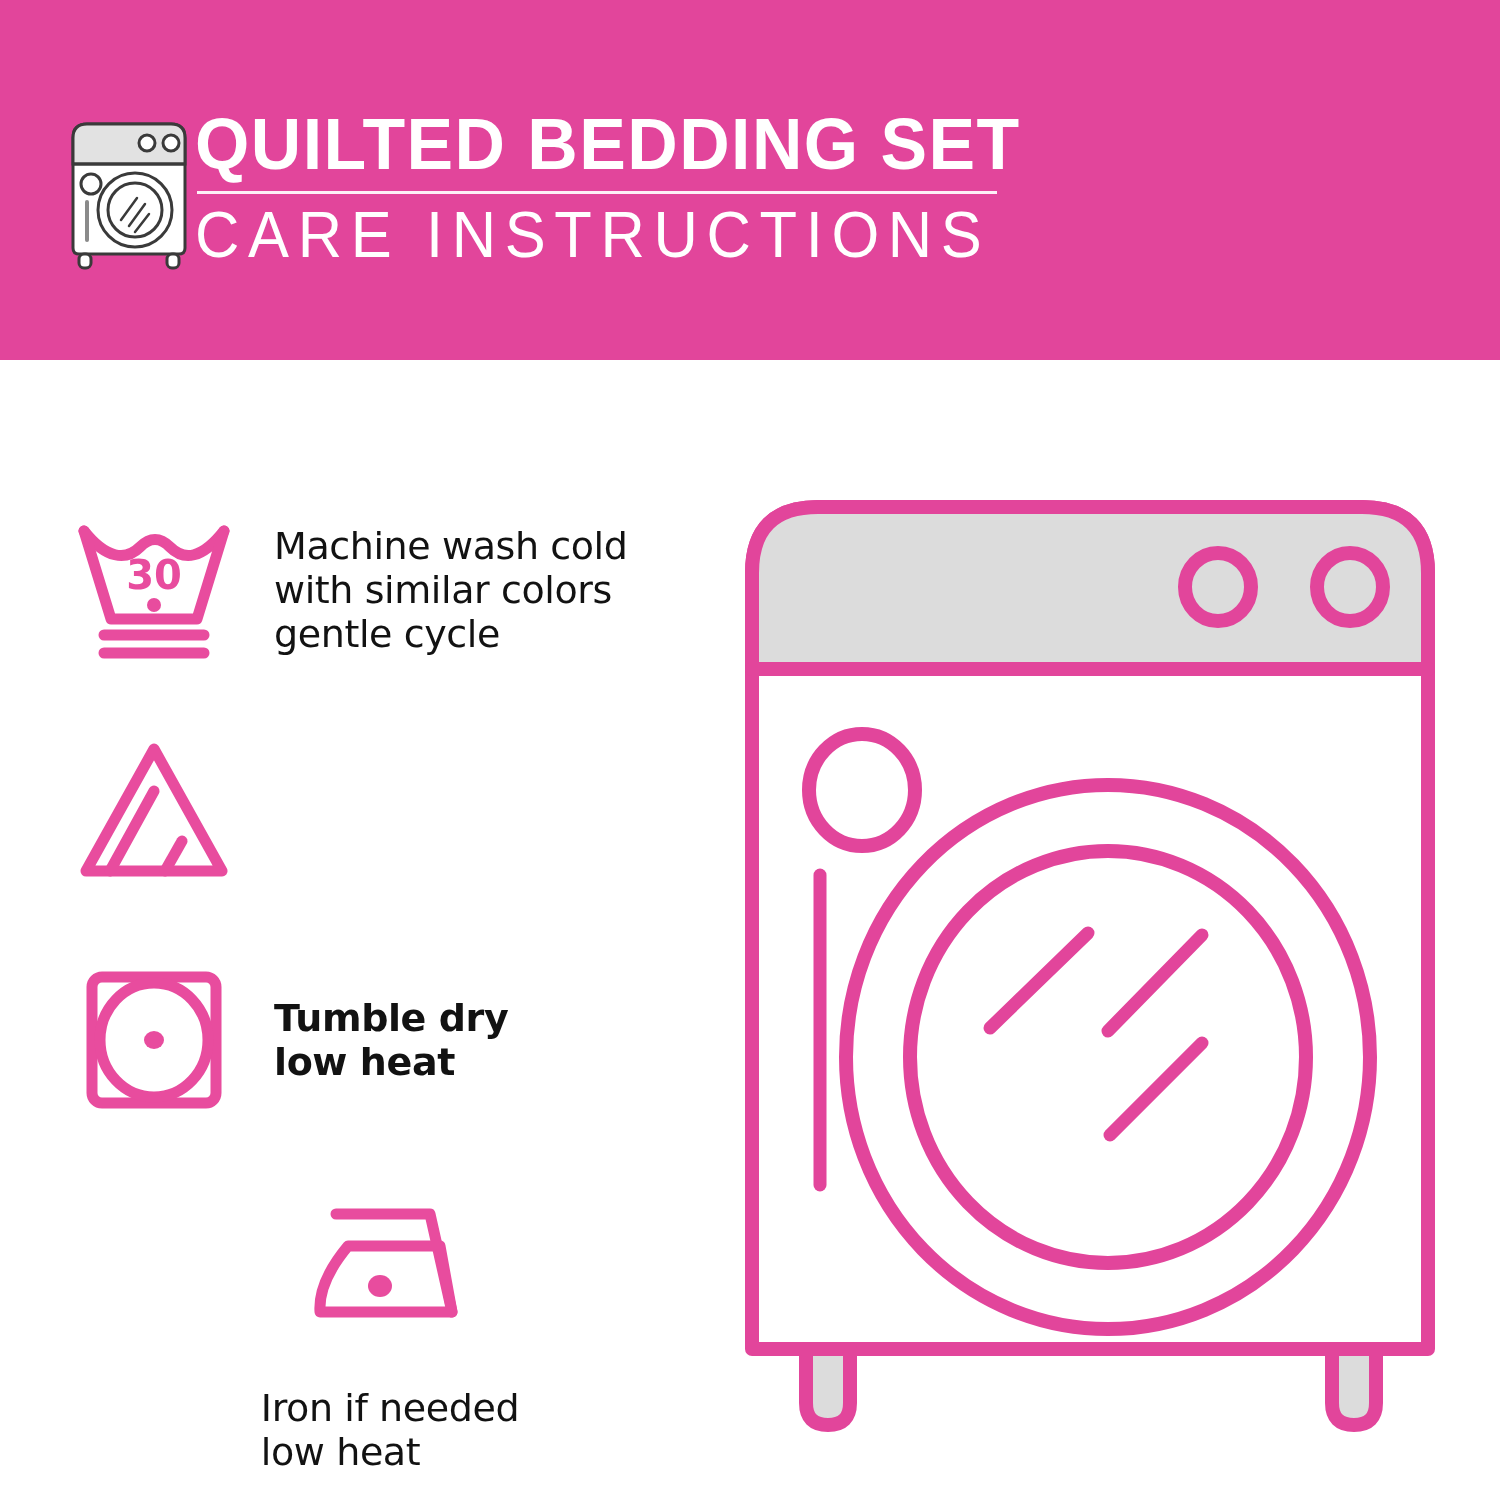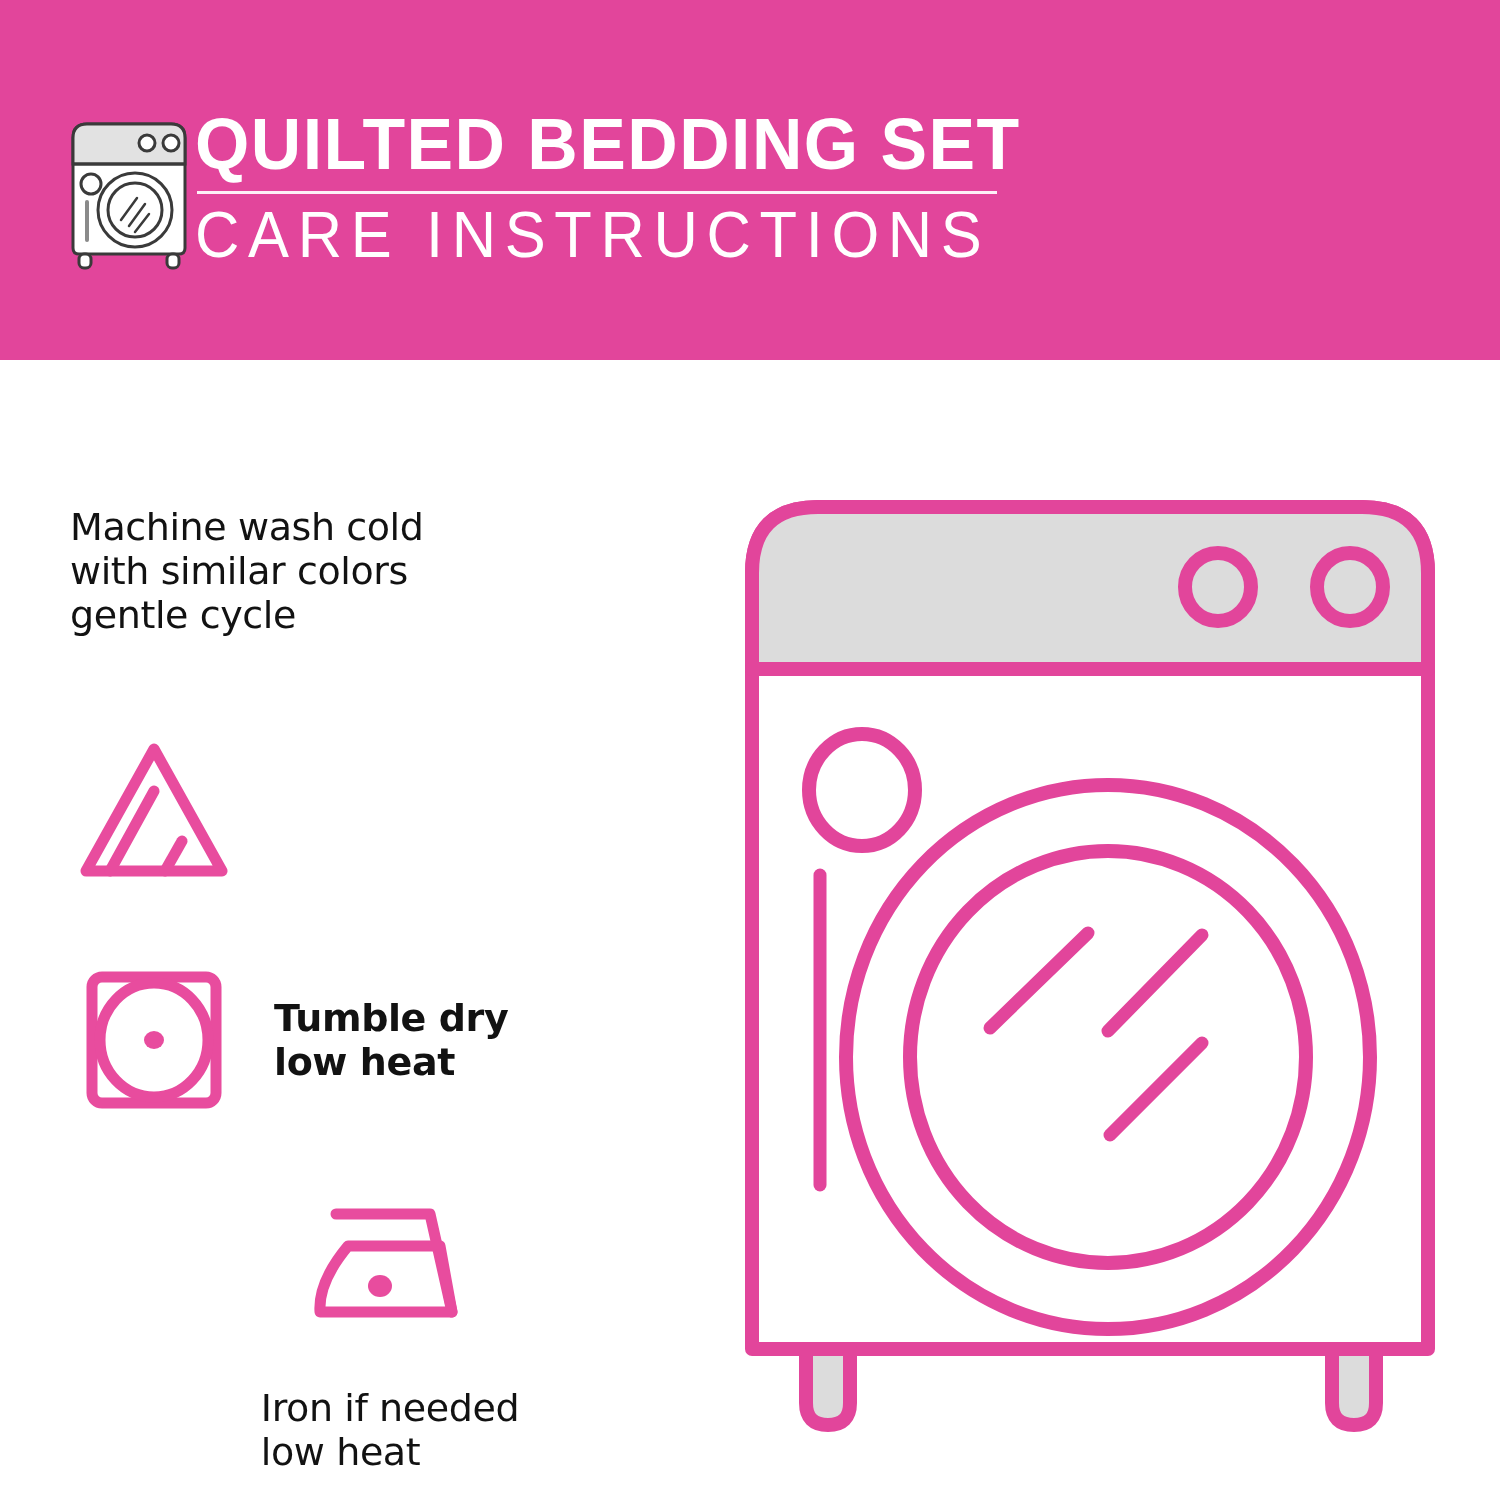--- a/index.html
+++ b/index.html
@@ -164,20 +164,34 @@
         <div class="title-rule"></div>
         <div class="title-sub">CARE INSTRUCTIONS</div>
       </div>
 
     </div>
   </div>
 
   <div class="care-list">
 
     <div class="care-row" id="row-wash">
+      <div class="sym">
+        <svg width="168" height="150" viewBox="0 0 168 150" xmlns="http://www.w3.org/2000/svg">
+          <g fill="none" stroke="#e84c9e" stroke-width="11" stroke-linecap="round" stroke-linejoin="round">
+
+            <path d="M14 16 C36 44 56 46 70 32 C80 22 90 22 100 32 C114 46 132 44 154 16"></path>
+            <path d="M14 16 L41 104 L127 104 L154 16"></path>
+
+            <line x1="34" y1="120" x2="134" y2="120"></line>
+            <line x1="34" y1="138" x2="134" y2="138"></line>
+          </g>
+          <text x="84" y="74" text-anchor="middle" font-family="DejaVu Sans, sans-serif" font-weight="bold" font-size="40" fill="#e84c9e">30</text>
+          <circle cx="84" cy="90" r="7" fill="#e84c9e"></circle>
+        </svg>
+      </div>
       <div class="care-label">Machine wash cold
 with similar colors
 gentle cycle</div>
     </div>
 
     <div class="care-row" id="row-bleach">
       <div class="sym">
         <svg width="168" height="150" viewBox="0 0 168 150" xmlns="http://www.w3.org/2000/svg">
           <g fill="none" stroke="#e84c9e" stroke-width="11" stroke-linecap="round" stroke-linejoin="round">
             <path d="M84 14 L152 136 L16 136 Z"></path>

